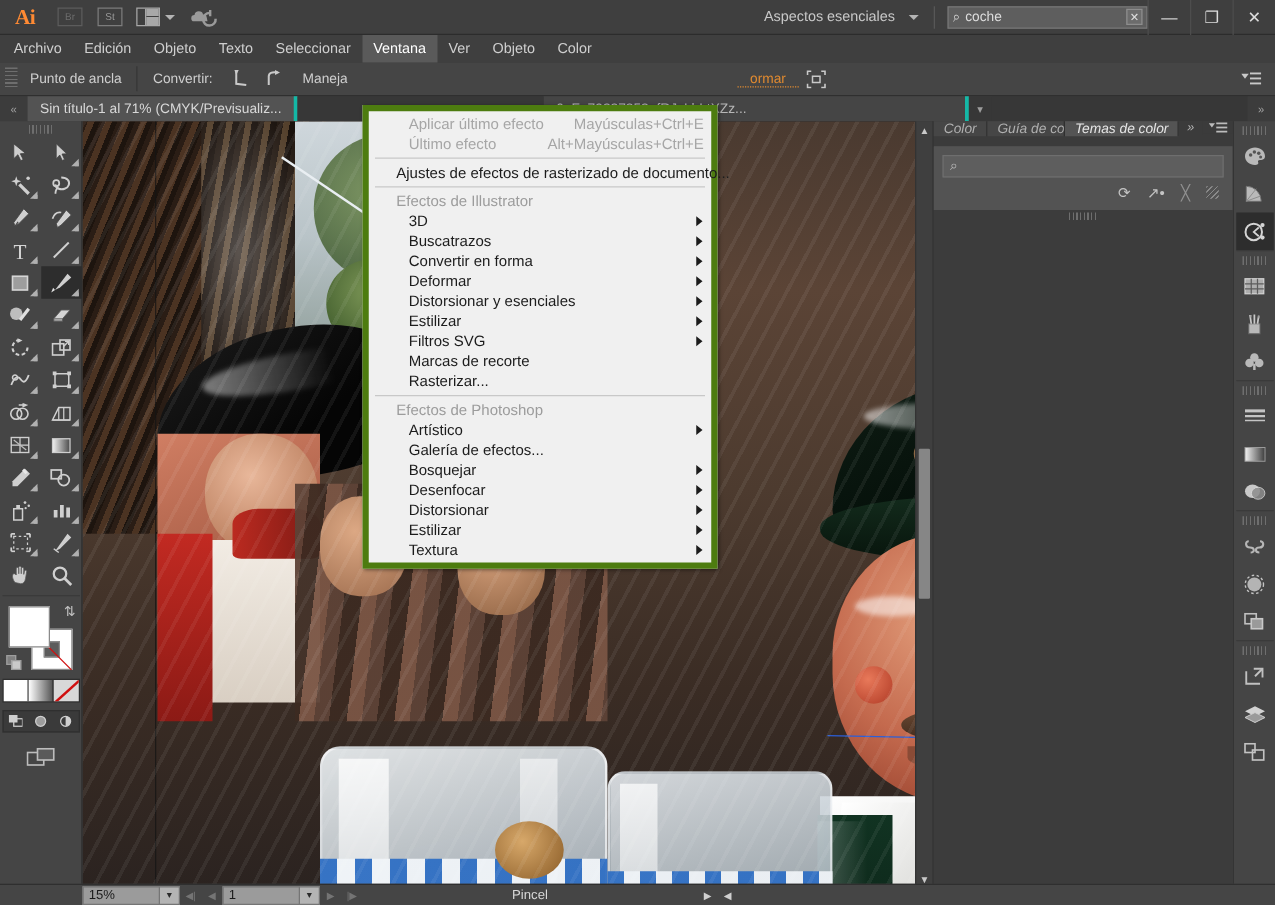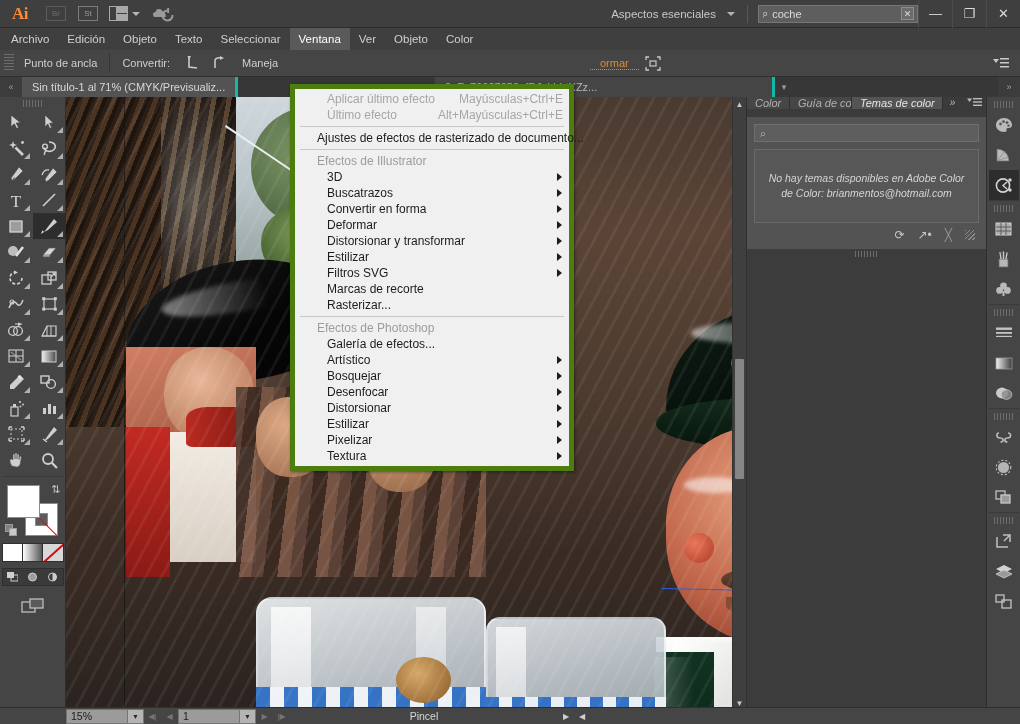--- a/index.html
+++ b/index.html
@@ -719,24 +719,20 @@
           <rect x="6" y="1" width="9" height="1.4" fill="#bcbcbc"></rect>
           <rect x="6" y="4.3" width="9" height="1.4" fill="#bcbcbc"></rect>
           <rect x="6" y="7.6" width="9" height="1.4" fill="#bcbcbc"></rect>
         </svg>
       </div>
     </div>
     <div class="panel-body">
       <div class="psearch">
         <span>⌕</span>
       </div>
-      <div class="pbox">
-        <span>No hay temas disponibles en Adobe Color</span>
-        <span>de Color: brianmentos@hotmail.com</span>
-      </div>
       <div class="pfoot">
         <span>⟳</span>
         <span>↗•</span>
         <span style="opacity:.55">╳</span>
         <span class="resizer"></span>
       </div>
     </div>
     <div class="panel-rest">
       <div class="pgrip"></div>
     </div>
@@ -906,63 +902,59 @@
   </div>
   <div class="mrow">
     <span>Convertir en forma</span>
     <span class="msub"></span>
   </div>
   <div class="mrow">
     <span>Deformar</span>
     <span class="msub"></span>
   </div>
   <div class="mrow">
-    <span>Distorsionar y transformar</span>
+    <span>Distorsionar y esenciales</span>
     <span class="msub"></span>
   </div>
   <div class="mrow">
     <span>Estilizar</span>
     <span class="msub"></span>
   </div>
   <div class="mrow">
     <span>Filtros SVG</span>
     <span class="msub"></span>
   </div>
   <div class="mrow">
     <span>Marcas de recorte</span>
   </div>
   <div class="mrow">
     <span>Rasterizar...</span>
   </div>
   <div class="msep"></div>
   <div class="mrow hdr">Efectos de Photoshop</div>
   <div class="mrow">
+    <span>Artístico</span>
+    <span class="msub"></span>
+  </div>
+  <div class="mrow">
     <span>Galería de efectos...</span>
   </div>
   <div class="mrow">
-    <span>Artístico</span>
-    <span class="msub"></span>
-  </div>
-  <div class="mrow">
     <span>Bosquejar</span>
     <span class="msub"></span>
   </div>
   <div class="mrow">
     <span>Desenfocar</span>
     <span class="msub"></span>
   </div>
   <div class="mrow">
     <span>Distorsionar</span>
     <span class="msub"></span>
   </div>
   <div class="mrow">
     <span>Estilizar</span>
     <span class="msub"></span>
   </div>
   <div class="mrow">
-    <span>Pixelizar</span>
-    <span class="msub"></span>
-  </div>
-  <div class="mrow">
     <span>Textura</span>
     <span class="msub"></span>
   </div>
 </div>
 
 </body></html>

